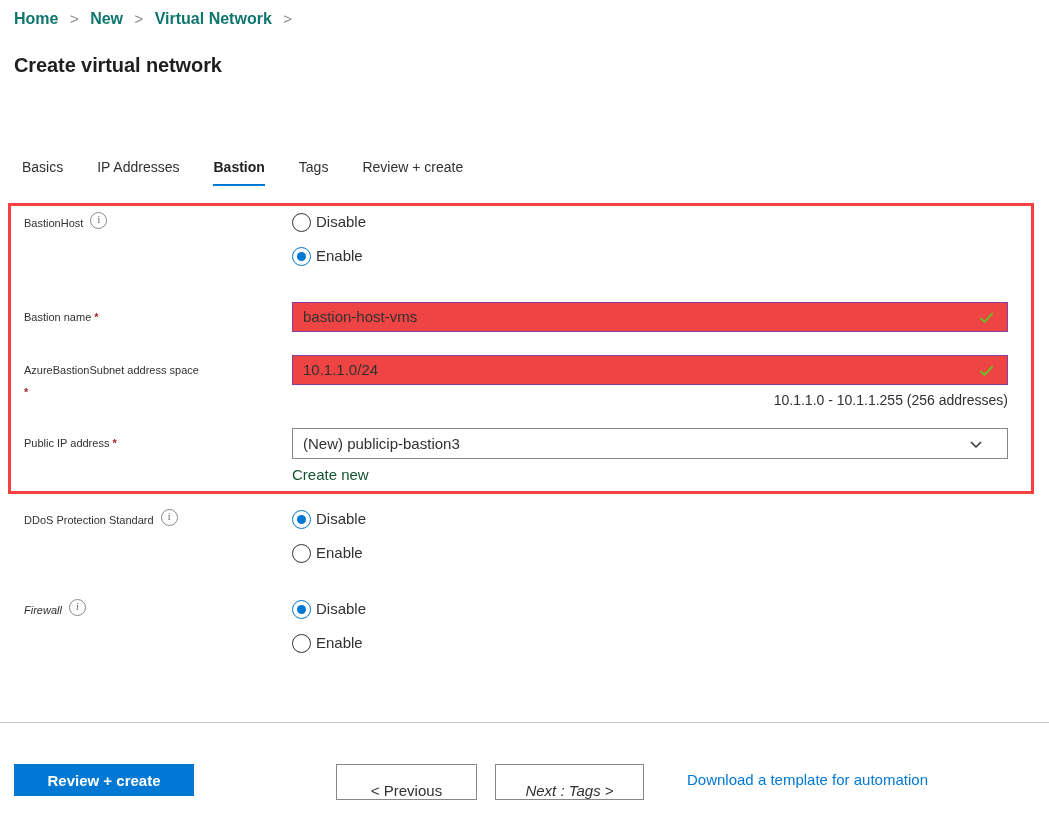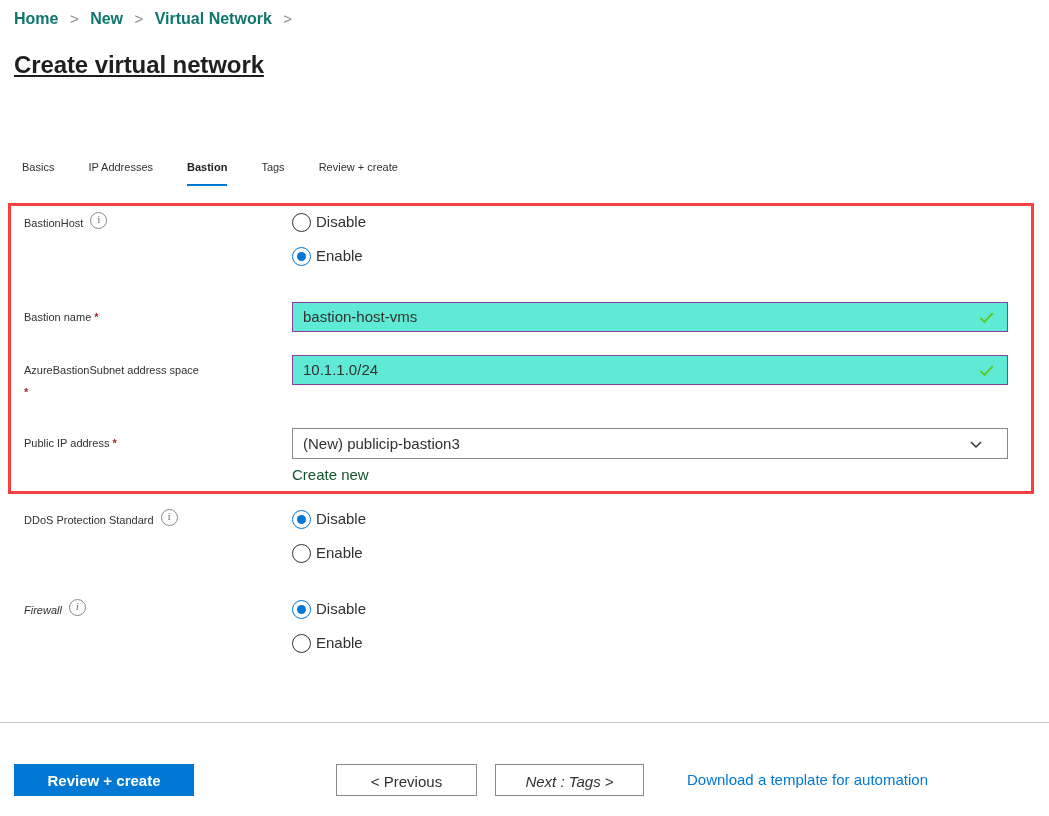--- a/index.html
+++ b/index.html
@@ -34,38 +34,37 @@
     color: #8a8886;
     margin: 0 7px;
     font-size: 15px;
   }
 
   
   .page-title {
     position: absolute;
     left: 14px;
     top: 46px;
-    font-size: 24px;
+    font-size: 20px;
     font-weight: 600;
     color: #201f1e;
     letter-spacing: -0.1px;
     line-height: 38px;
-    text-decoration: underline;
   }
 
   
   .tabs {
     position: absolute;
     left: 22px;
     top: 157px;
     display: flex;
     align-items: flex-start;
   }
   .tab {
-    font-size: 11px;
+    font-size: 14px;
     line-height: 20px;
     color: #323130;
     padding: 0 0 9px 0;
     margin-right: 34px;
     cursor: pointer;
     position: relative;
     white-space: nowrap;
   }
   .tab:last-child { margin-right: 0; }
   .tab.active {
@@ -186,21 +185,21 @@
     line-height: 20px;
     color: #323130;
   }
 
   
   .textbox {
     width: 716px;
     height: 30px;
     border: 1px solid #8a3fa0;
     box-sizing: border-box;
-    background: #5eead4;
+    background: #ef4444;
     display: flex;
     align-items: center;
     padding: 0 6px 0 10px;
   }
   .textbox .value {
     flex: 1 1 auto;
     font-size: 15px;
     line-height: 20px;
     color: #323130;
     white-space: nowrap;
@@ -290,21 +289,21 @@
   .btn-secondary {
     position: absolute;
     top: 0;
     height: 32px;
     background: #ffffff;
     color: #323130;
     border: 1px solid #8a8886;
     font-size: 15px;
     font-family: "Liberation Sans", sans-serif;
     cursor: pointer;
-    padding: 8px;
+    padding: 17px;
   }
   #prev-btn { left: 336px; width: 141px; }
   #next-btn { left: 495px; width: 149px; font-style: italic; }
   .footer-link {
     position: absolute;
     left: 687px;
     top: 6px;
     font-size: 15px;
     line-height: 20px;
     color: #0078d4;
@@ -371,20 +370,21 @@
       <span>AzureBastionSubnet address space</span>
       <span class="req" style="display:block;margin-left:0;">*</span>
     </div>
     <div class="field" style="top:0px;">
       <div class="textbox">
         <span class="value">10.1.1.0/24</span>
         <svg class="check-icon" viewBox="0 0 16 16">
           <path d="M2.2 8.4 L6.1 12.2 L13.8 3.9" fill="none" stroke="#5ac81e" stroke-width="1.7"></path>
         </svg>
       </div>
+      <div class="helper">10.1.1.0 - 10.1.1.255 (256 addresses)</div>
     </div>
   </div>
 
   <div class="row" style="top:225px;">
     <div class="label" style="top:4px;">
       <span>Public IP address</span><span class="req">*</span>
     </div>
     <div class="field" style="top:0px;">
       <div class="dropdown">
         <span class="value">(New) publicip-bastion3</span>

